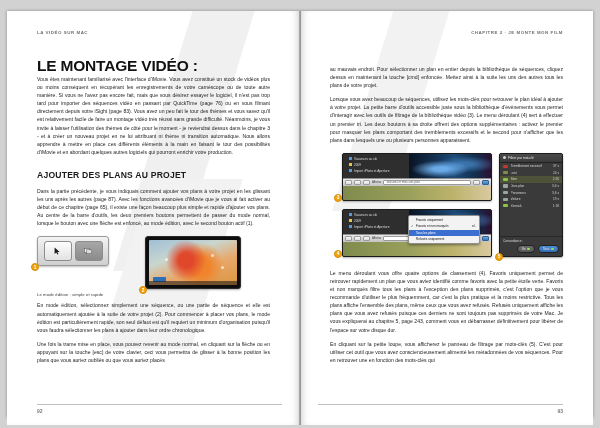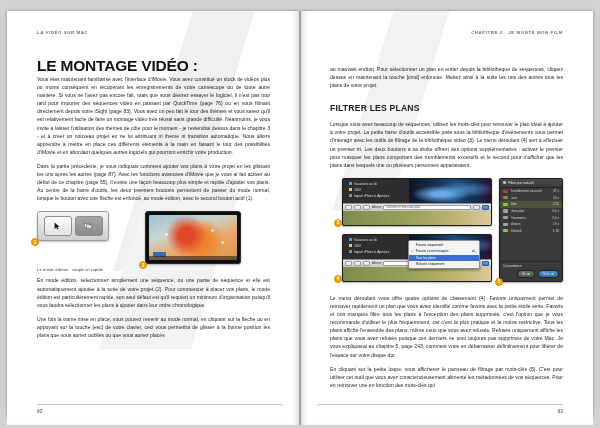--- a/index.html
+++ b/index.html
@@ -242,20 +242,21 @@
 
       <div class="content">
         <div class="runhead">LA VIDÉO SUR MAC</div>
 
         <h1 class="title">
           <span>LE MONTAGE VIDÉO :</span><br>
         </h1>
 
         <p class="body">Vous êtes maintenant familiarisé avec l'interface d'iMovie. Vous avez constitué un stock de vidéos plus ou moins conséquent en récupérant les enregistrements de votre caméscope ou de toute autre manière. Si vous ne l'avez pas encore fait, mais que vous désirez essayer le logiciel, il n'est pas trop tard pour importer des séquences vidéo en passant par QuickTime (page 76) ou en vous filmant directement depuis votre iSight (page 83). Vous avez un peu fait le tour des thèmes et vous savez qu'il est relativement facile de faire un montage vidéo très réussi sans grande difficulté. Néanmoins, je vous invite à laisser l'utilisation des thèmes de côté pour le moment - je reviendrai dessus dans le chapitre 3 - et à créer un nouveau projet en ne lui attribuant ni thème ni transition automatique. Nous allons apprendre à mettre en place ces différents éléments à la main en faisant le tour des possibilités d'iMovie et en abordant quelques autres logiciels qui pourront enrichir votre production.</p>
 
+        <h2 class="sub">AJOUTER DES PLANS AU PROJET</h2>
 
         <p class="body">Dans la partie précédente, je vous indiquais comment ajouter vos plans à votre projet en les glissant les uns après les autres (page 87). Avec les fonctions avancées d'iMovie que je vous ai fait activer au début de ce chapitre (page 65), il existe une façon beaucoup plus simple et rapide d'ajouter vos plans. Au centre de la barre d'outils, les deux premiers boutons permettent de passer du mode normal, lorsque le bouton avec une flèche est enfoncé, au mode édition, avec le second bouton actif (1).</p>
 
         <div class="fig">
           <div style="display:flex; align-items:flex-start; gap:36px; position:relative;">
 
             <div style="position:relative;">
               <div class="toolbar-widget">
                 <div class="tb-btn off">
                   <svg width="7" height="8" viewBox="0 0 7 8">
@@ -300,21 +301,20 @@
     <div class="page right">
       <div class="watermark wm-right"></div>
 
       <div class="content">
         <div class="runhead r">CHAPITRE 2 · JE MONTE MON FILM</div>
 
         <div style="height:30px;"></div>
 
         <p class="body">au mauvais endroit. Pour sélectionner un plan en entier depuis la bibliothèque de séquences, cliquez dessus en maintenant la touche [cmd] enfoncée. Mettez ainsi à la suite les uns des autres tous les plans de votre projet.</p>
 
-        <h2 class="sub">FILTRER LES PLANS</h2>
 
         <p class="body">Lorsque vous avez beaucoup de séquences, utilisez les mots-clés pour retrouver le plan idéal à ajouter à votre projet. La petite barre d'outils accessible juste sous la bibliothèque d'événements vous permet d'interagir avec les outils de filtrage de la bibliothèque vidéo (3). Le menu déroulant (4) sert à effectuer un premier tri. Les deux boutons à sa droite offrent des options supplémentaires : activez le premier pour masquer les plans comportant des tremblements excessifs et le second pour n'afficher que les plans dans lesquels une ou plusieurs personnes apparaissent.</p>
 
         <div class="fig">
           <div class="imovie">
 
             <div class="imv-panelA">
               <div class="imv-list">
                 <div class="imv-row">
                   <span class="sq"></span>

